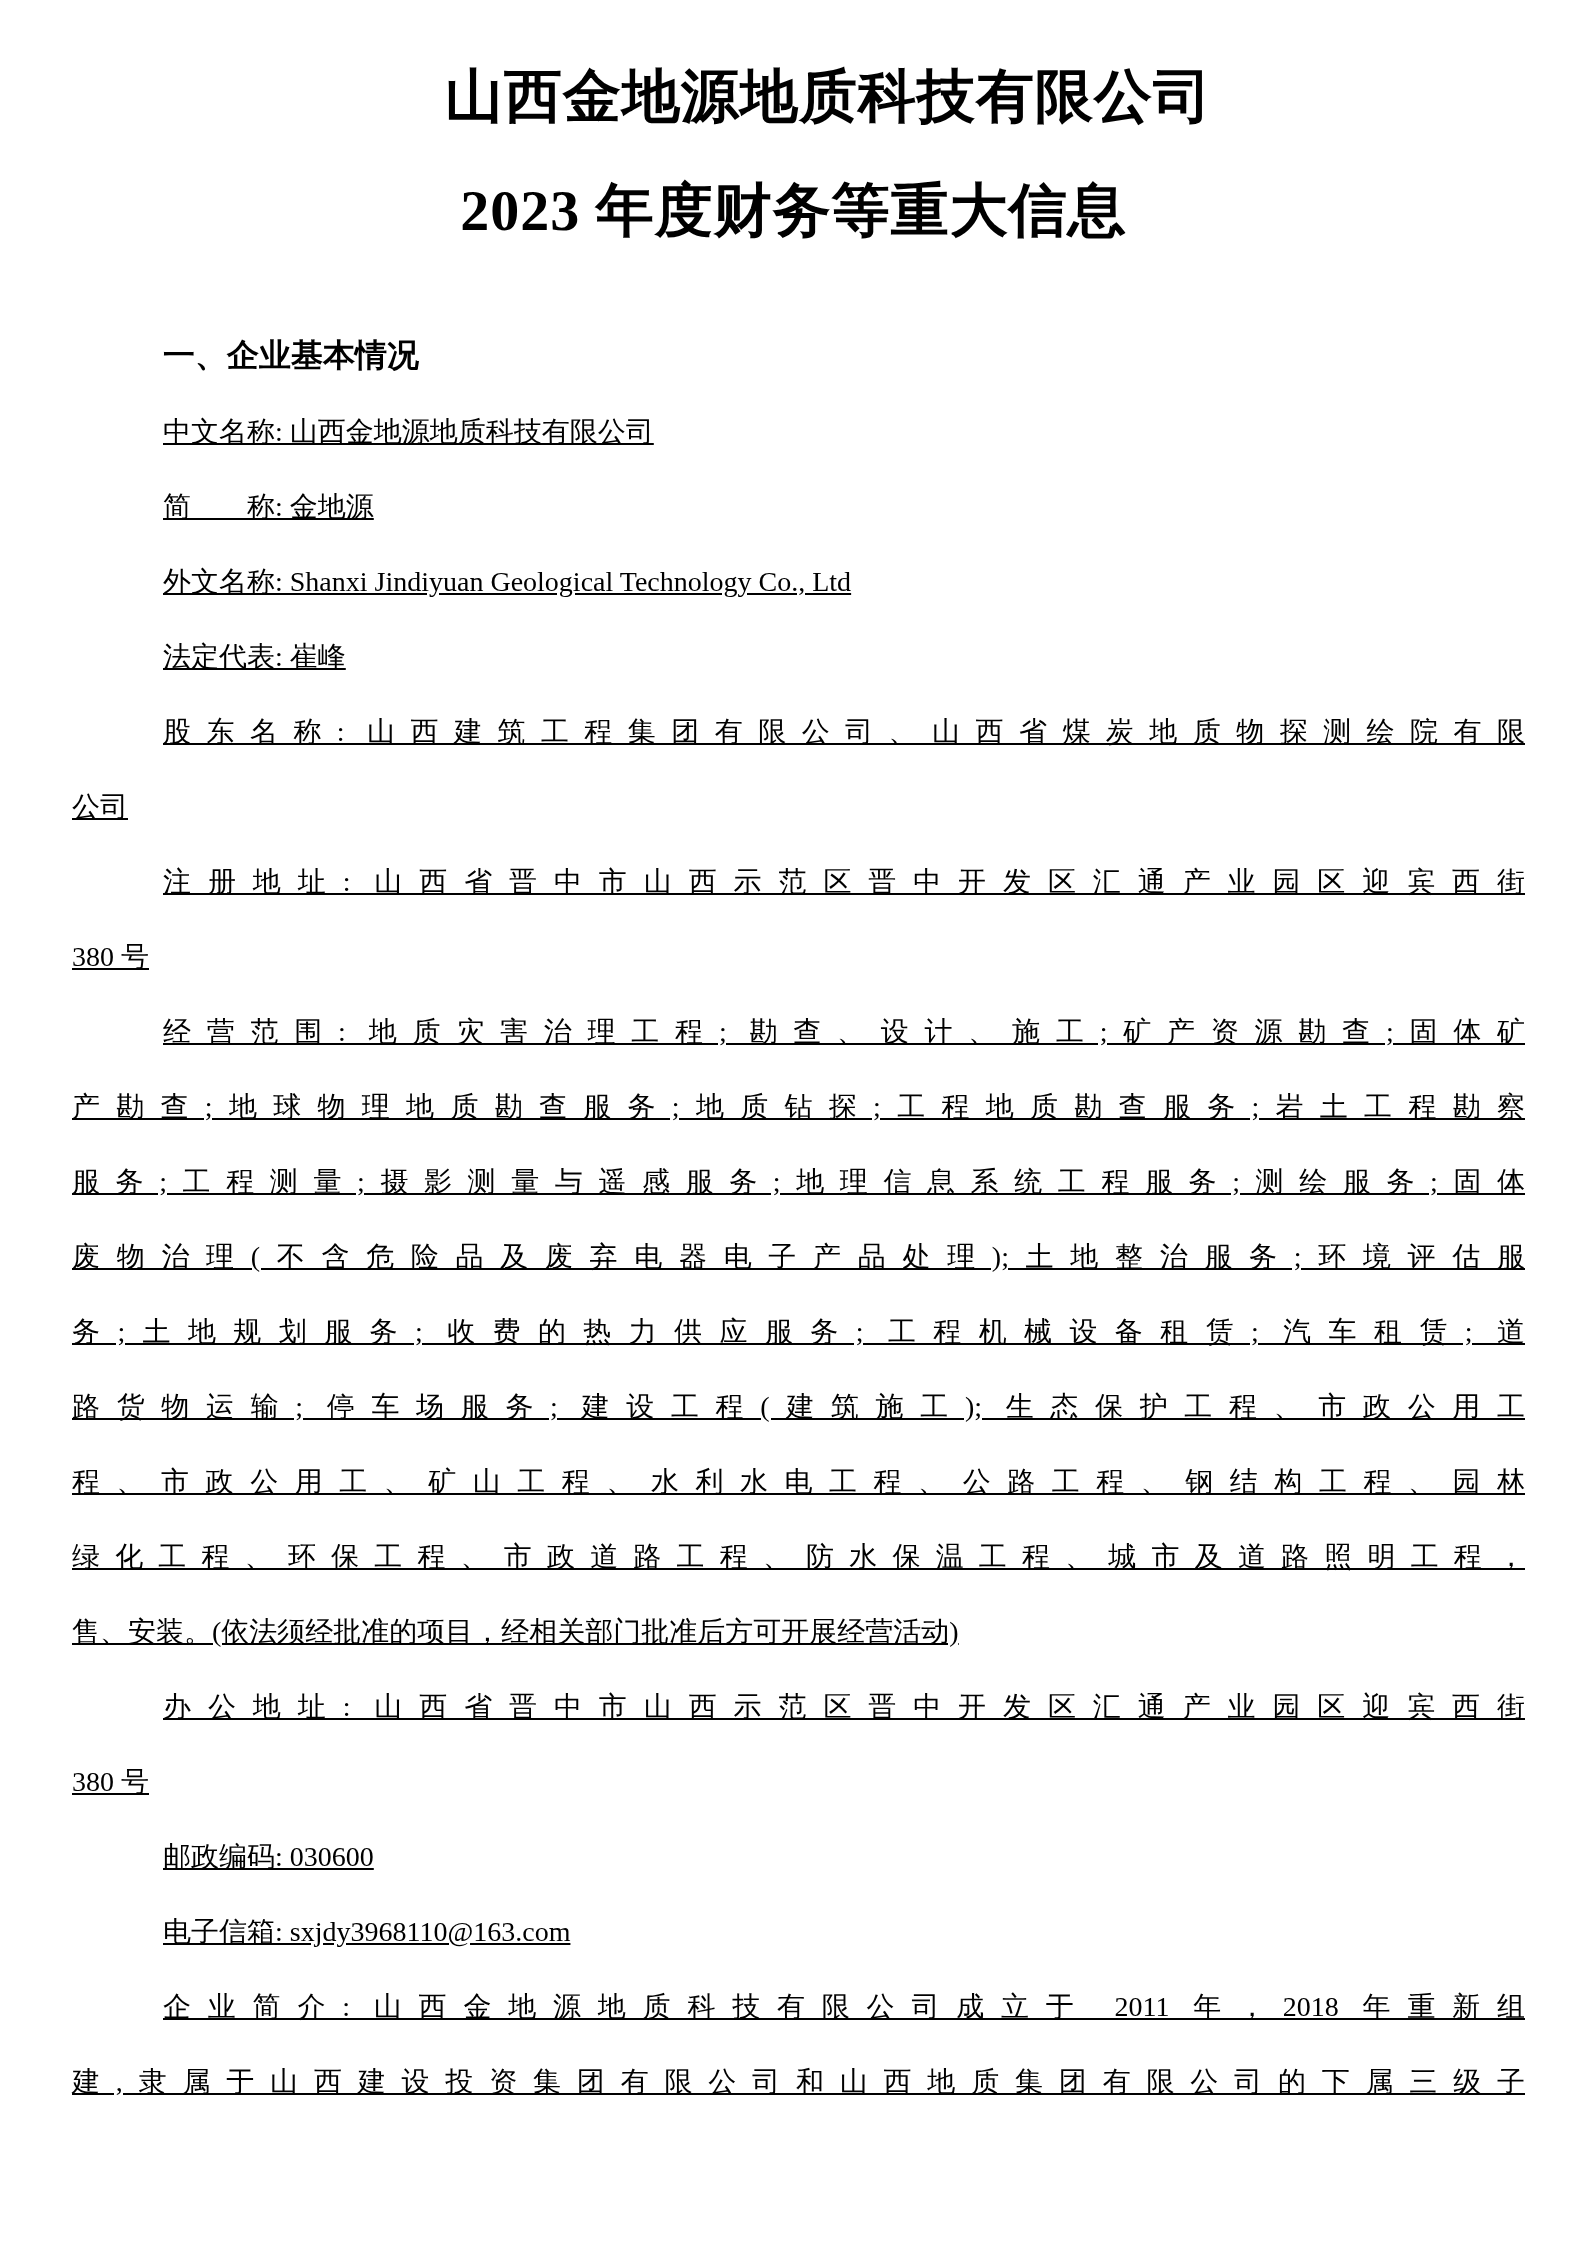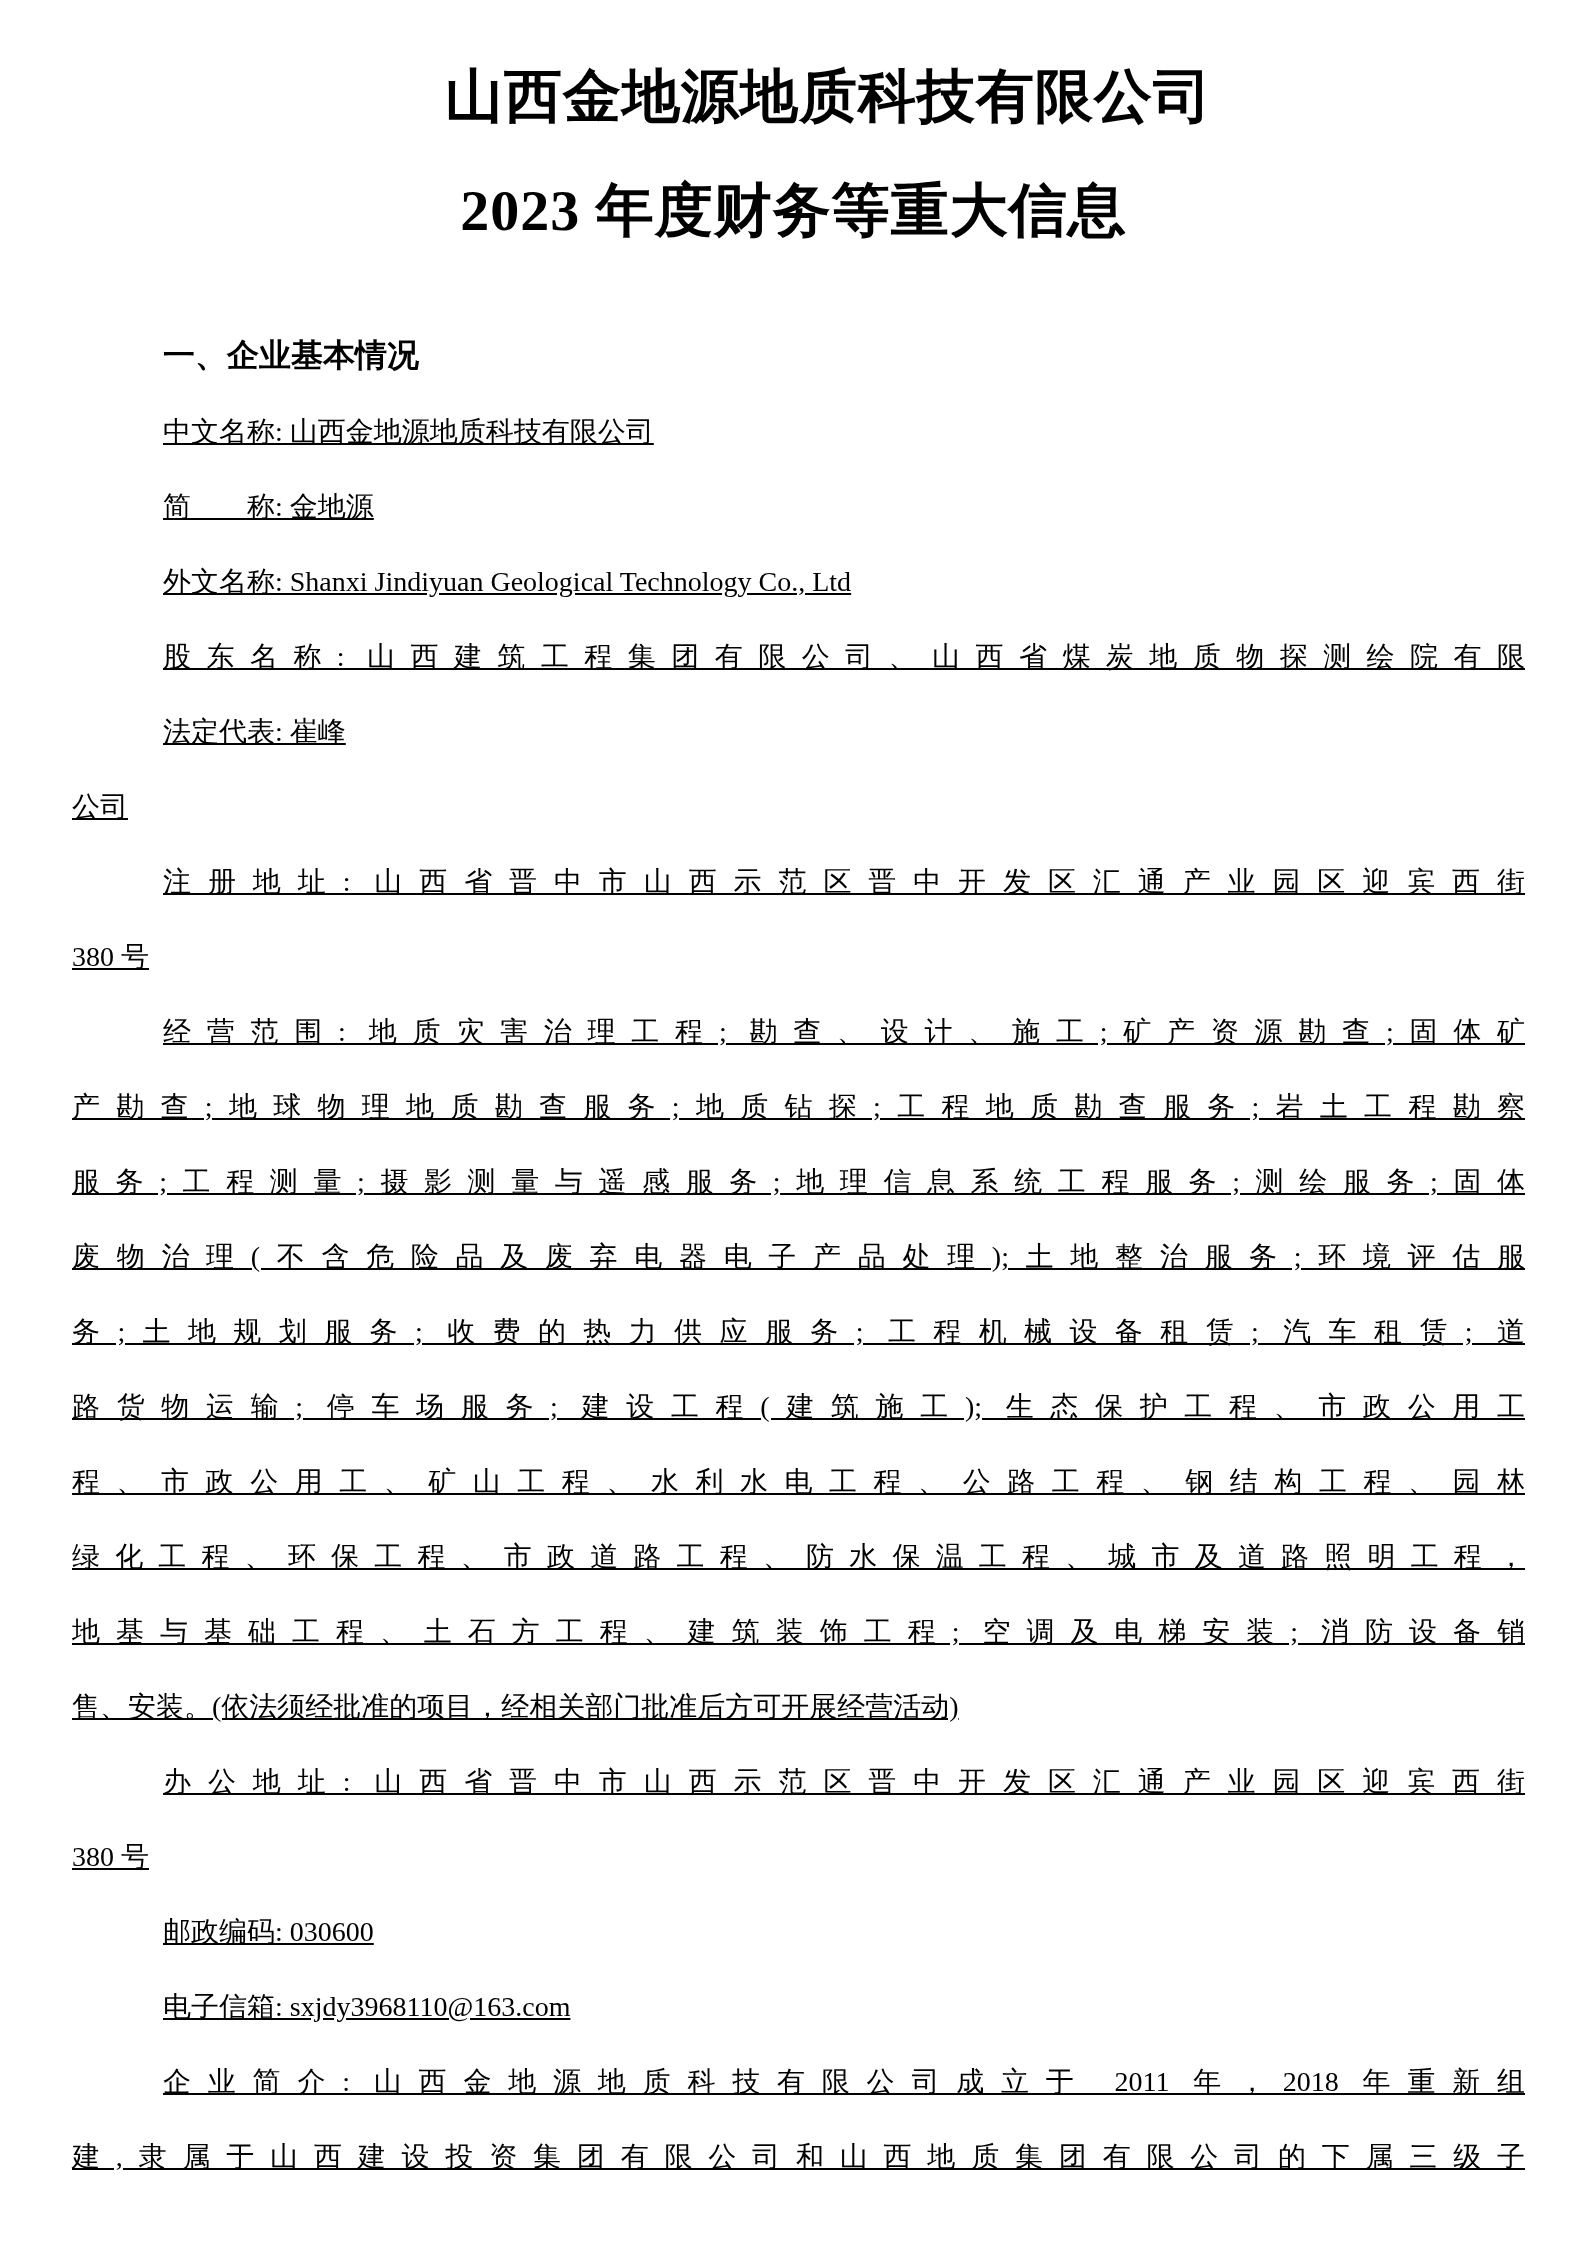--- a/index.html
+++ b/index.html
@@ -62,34 +62,33 @@
 
 <div class="page">
   <div class="title t1">山西金地源地质科技有限公司</div>
   <div class="title t2">2023 年度财务等重大信息</div>
   <div class="heading">一、企业基本情况</div>
 
   <div class="body-block">
     <div class="ln ind">中文名称: 山西金地源地质科技有限公司</div>
     <div class="ln ind">简　　称: 金地源</div>
     <div class="ln ind">外文名称: Shanxi Jindiyuan Geological Technology Co., Ltd</div>
+    <div class="ln ind">法定代表: 崔峰</div>
     <div class="ln ind j">股东名称: 山西建筑工程集团有限公司、山西省煤炭地质物探测绘院有限</div>
-    <div class="ln ind">法定代表: 崔峰</div>
     <div class="ln">公司</div>
     <div class="ln ind j">注册地址: 山西省晋中市山西示范区晋中开发区汇通产业园区迎宾西街</div>
     <div class="ln">380 号</div>
     <div class="ln ind j">经营范围: 地质灾害治理工程; 勘查、设计、施工;矿产资源勘查;固体矿</div>
     <div class="ln j">产勘查;地球物理地质勘查服务;地质钻探;工程地质勘查服务;岩土工程勘察</div>
     <div class="ln j">服务;工程测量;摄影测量与遥感服务;地理信息系统工程服务;测绘服务;固体</div>
     <div class="ln j">废物治理(不含危险品及废弃电器电子产品处理);土地整治服务;环境评估服</div>
     <div class="ln j">务;土地规划服务; 收费的热力供应服务; 工程机械设备租赁; 汽车租赁; 道</div>
     <div class="ln j">路货物运输; 停车场服务; 建设工程(建筑施工); 生态保护工程、市政公用工</div>
     <div class="ln j">程、市政公用工、矿山工程、水利水电工程、公路工程、钢结构工程、园林</div>
     <div class="ln j">绿化工程、环保工程、市政道路工程、防水保温工程、城市及道路照明工程，</div>
-    <div class="ln j">地基与基础工程、土石方工程、建筑装饰工程; 空调及电梯安装; 消防设备销</div>
     <div class="ln">售、安装。(依法须经批准的项目，经相关部门批准后方可开展经营活动)</div>
     <div class="ln ind j">办公地址: 山西省晋中市山西示范区晋中开发区汇通产业园区迎宾西街</div>
     <div class="ln">380 号</div>
     <div class="ln ind">邮政编码: 030600</div>
     <div class="ln ind">电子信箱: sxjdy3968110@163.com</div>
     <div class="ln ind j">企业简介: 山西金地源地质科技有限公司成立于 2011 年，2018 年重新组</div>
     <div class="ln j">建,隶属于山西建设投资集团有限公司和山西地质集团有限公司的下属三级子</div>
   </div>
 </div>
 

